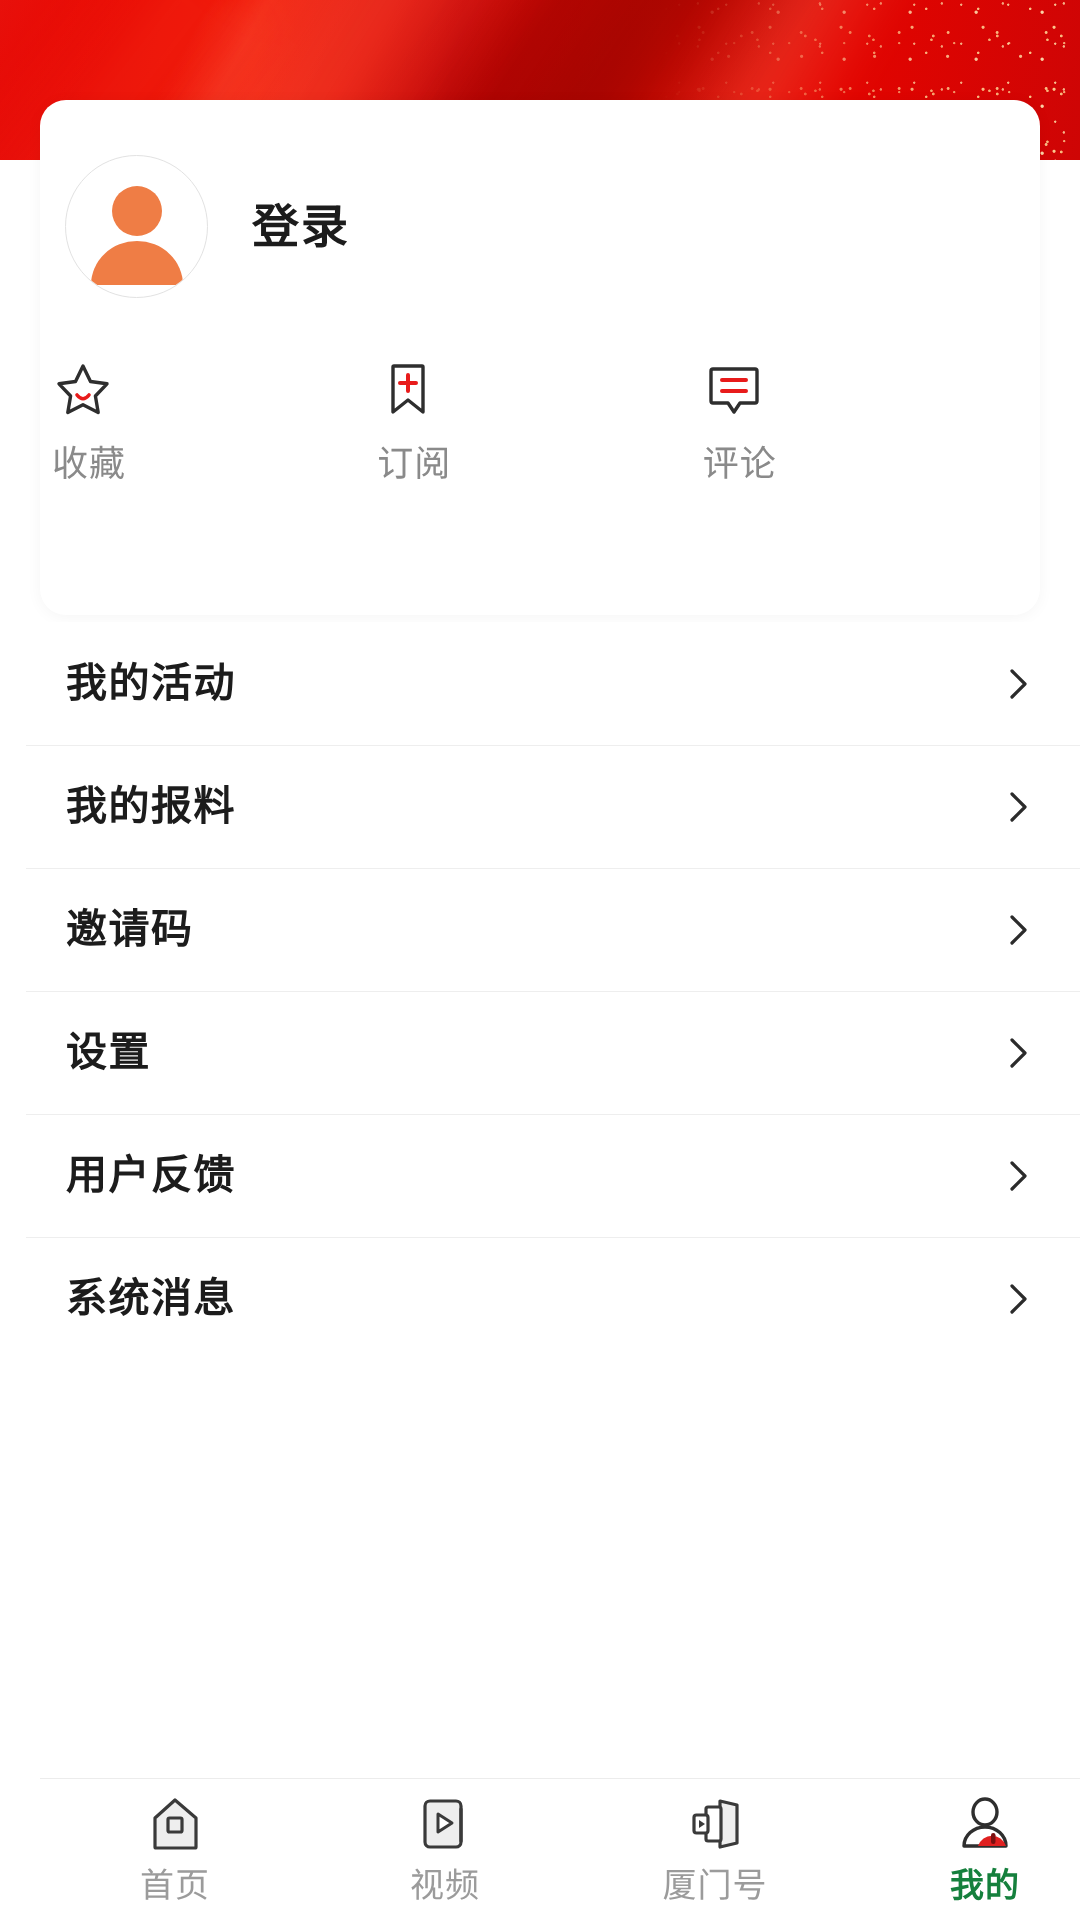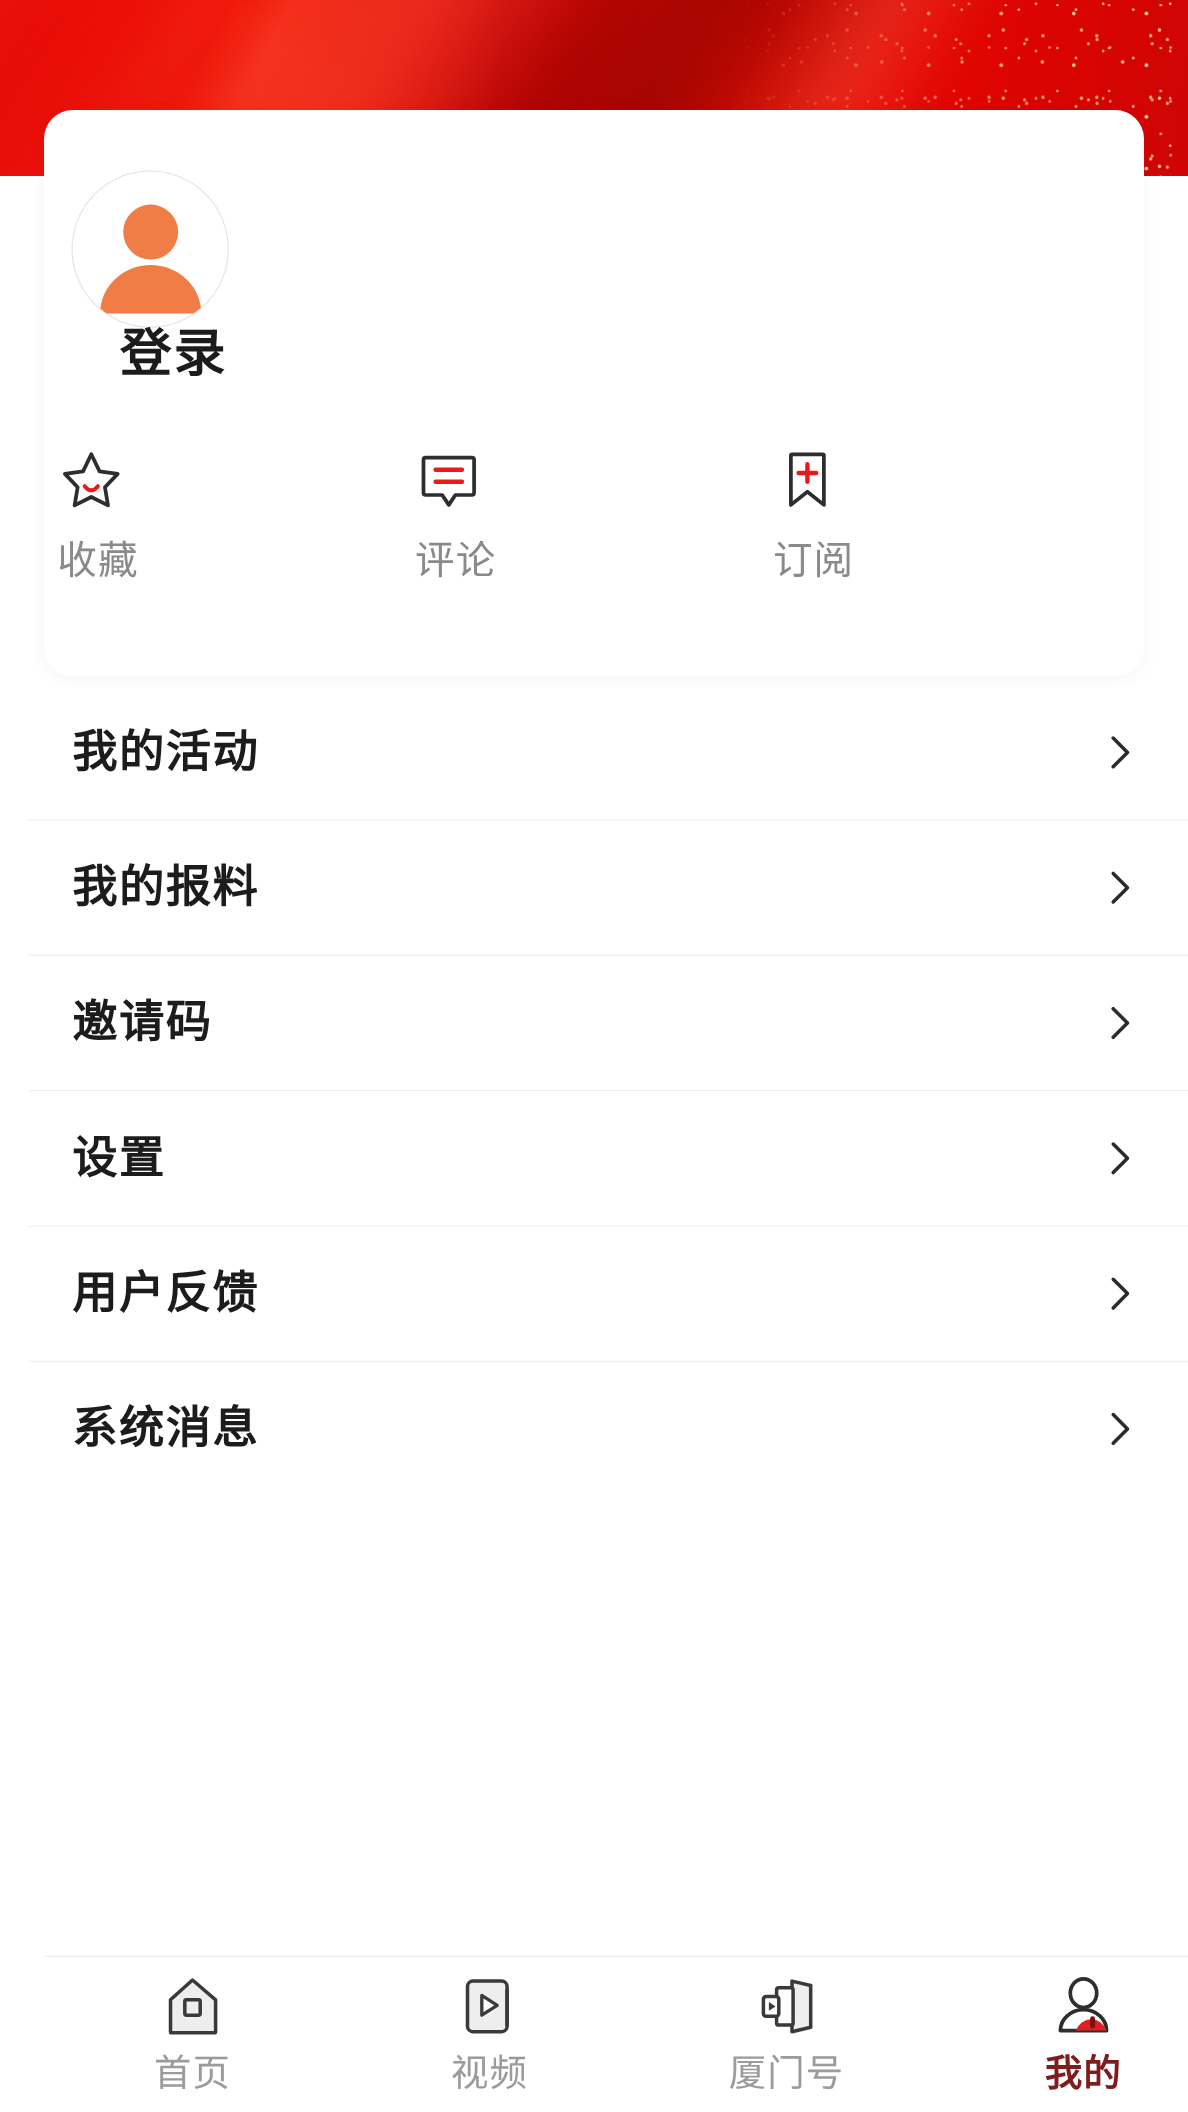--- a/index.html
+++ b/index.html
@@ -82,23 +82,22 @@
   
   .profile-card {
     position:absolute;
     top:100px; left:40px;
     width:1000px; height:515px;
     background:#ffffff;
     border-radius:26px;
     box-shadow:0 2px 16px rgba(0,0,0,0.045);
   }
   .profile-top {
-    display:flex; 
+    display:flex; align-items:center;
     padding:55px 0 0 25px;
-    flex-direction:column;
   }
   .avatar {
     width:143px; height:143px;
     border-radius:50%;
     border:1.6px solid #e2e2e2;
     background:#ffffff;
     display:flex; align-items:center; justify-content:center;
     overflow:hidden;
     flex:none;
   }
@@ -194,21 +193,21 @@
     display:flex; align-items:center; justify-content:center;
   }
   .tab-icon svg { display:block; }
   .tab-label {
     margin-top:13px;
     font-size:34px;
     color:#9b9b9b;
     letter-spacing:1px;
     line-height:1;
   }
-  .tab.active .tab-label { color:#7f1d1d; font-weight:600; }
+  .tab.active .tab-label { color:#15803d; font-weight:600; }
 </style>
 </head>
 <body>
 
 <div class="screen">
 
   <div class="header-bg">
     <div class="silk-band band-a"></div>
     <div class="silk-band band-b"></div>
     <div class="silk-band band-c"></div>
@@ -238,35 +237,35 @@
             <path d="M30 7 L37.5 22.5 L54 24.8 L42.4 37 L45.2 53.5 L30 45.8 L14.8 53.5 L17.6 37 L6 24.8 L22.5 22.5 Z" fill="none" stroke="#2e2e2e" stroke-width="3.4" stroke-linejoin="round" stroke-linecap="round"></path>
             <path d="M24 36 q6 7.5 12 0" fill="none" stroke="#e81b1b" stroke-width="3.6" stroke-linecap="round"></path>
           </svg>
         </span>
         <span class="quick-label">收藏</span>
       </div>
 
       <div class="quick-item">
         <span class="quick-icon">
           <svg width="60" height="60" viewBox="0 0 60 60">
-            <path d="M9 10 h42 a2 2 0 0 1 2 2 v30 a2 2 0 0 1 -2 2 h-15 l-6 9 l-6 -9 h-15 a2 2 0 0 1 -2 -2 v-30 a2 2 0 0 1 2 -2 Z" fill="none" stroke="#2e2e2e" stroke-width="3.4" stroke-linejoin="round"></path>
-            <path d="M18 21 h24 M18 32 h24" stroke="#e81b1b" stroke-width="4" stroke-linecap="round"></path>
+            <path d="M16 7 h28 a1 1 0 0 1 1 1 v45 l-15 -12 l-15 12 v-45 a1 1 0 0 1 1 -1 Z" fill="none" stroke="#2e2e2e" stroke-width="3.4" stroke-linejoin="round"></path>
+            <path d="M30 16 v16 M22 24 h16" stroke="#e81b1b" stroke-width="4" stroke-linecap="round"></path>
           </svg>
         </span>
-        <span class="quick-label">评论</span>
+        <span class="quick-label">订阅</span>
       </div>
 
       <div class="quick-item">
         <span class="quick-icon">
           <svg width="60" height="60" viewBox="0 0 60 60">
-            <path d="M16 7 h28 a1 1 0 0 1 1 1 v45 l-15 -12 l-15 12 v-45 a1 1 0 0 1 1 -1 Z" fill="none" stroke="#2e2e2e" stroke-width="3.4" stroke-linejoin="round"></path>
-            <path d="M30 16 v16 M22 24 h16" stroke="#e81b1b" stroke-width="4" stroke-linecap="round"></path>
+            <path d="M9 10 h42 a2 2 0 0 1 2 2 v30 a2 2 0 0 1 -2 2 h-15 l-6 9 l-6 -9 h-15 a2 2 0 0 1 -2 -2 v-30 a2 2 0 0 1 2 -2 Z" fill="none" stroke="#2e2e2e" stroke-width="3.4" stroke-linejoin="round"></path>
+            <path d="M18 21 h24 M18 32 h24" stroke="#e81b1b" stroke-width="4" stroke-linecap="round"></path>
           </svg>
         </span>
-        <span class="quick-label">订阅</span>
+        <span class="quick-label">评论</span>
       </div>
 
 
     </div>
   </div>
 
   <div class="menu">
 
     <div class="menu-row">
       <span class="menu-label">我的活动</span>

